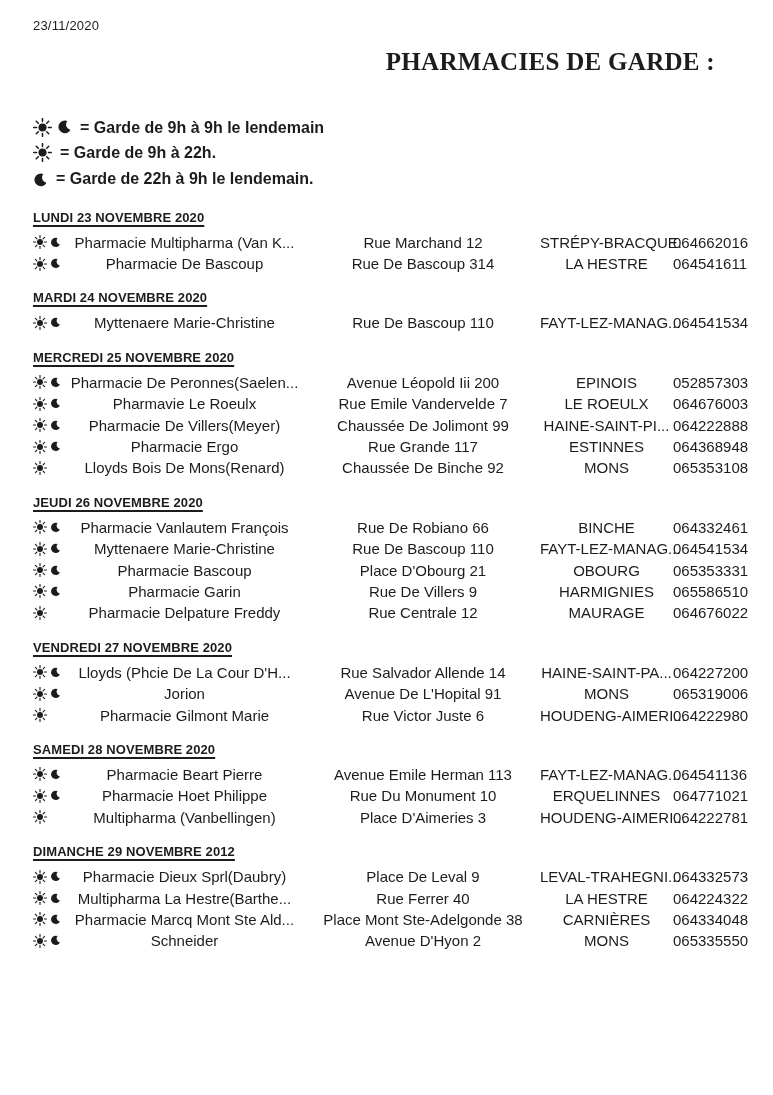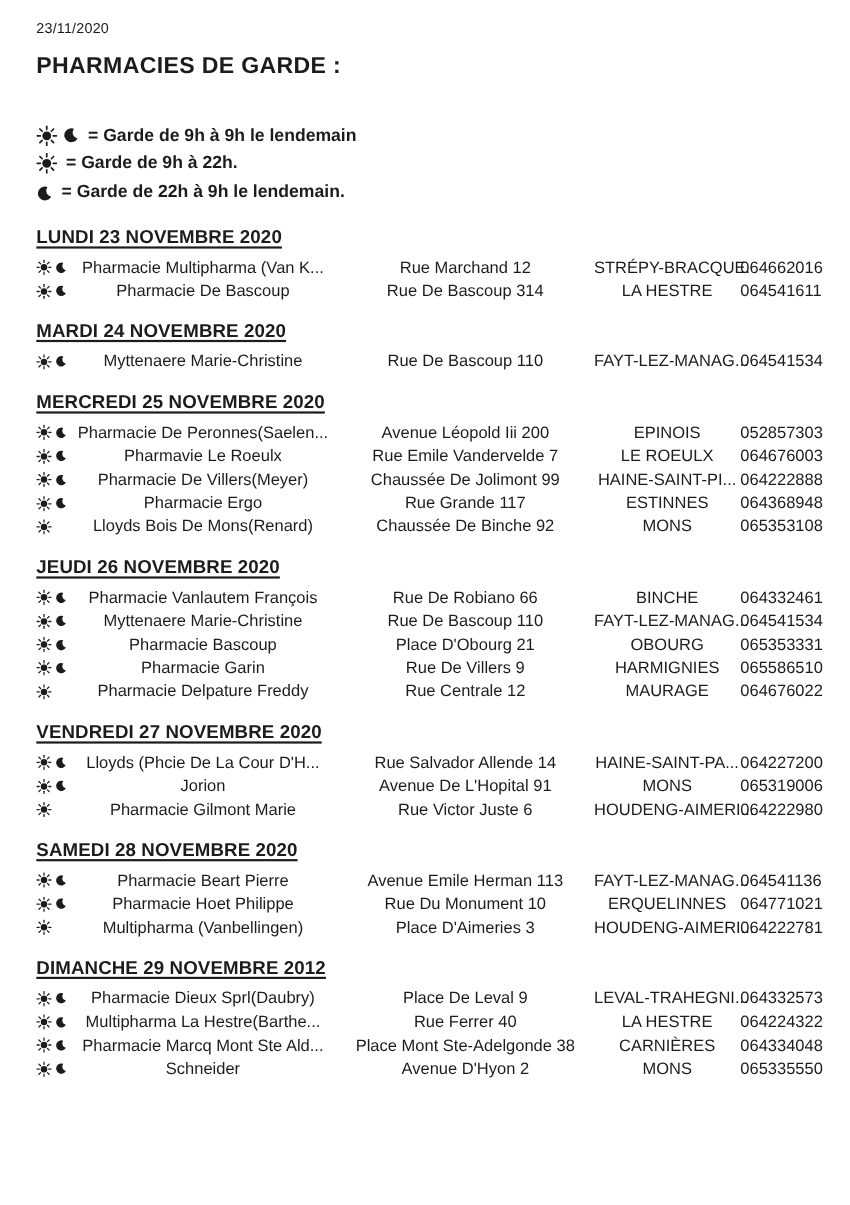--- a/index.html
+++ b/index.html
@@ -18,25 +18,26 @@
     box-sizing: border-box;
     width: 773px;
     height: 1095px;
     padding: 18px 28px 0 33px;
   }
   .date-stamp {
     font-size: 13px;
     letter-spacing: 0.2px;
   }
   .title {
-    font-size: 21px;
+    font-size: 25px;
     font-weight: bold;
-    text-align: left;
+    text-align: right;
     margin: 15px 30px 0 0;
     letter-spacing: 0.3px;
+    font-family: Liberation Serif, serif;
   }
   .legend {
     margin-top: 35px;
   }
   .legend-row {
     display: flex;
     align-items: flex-end;
     height: 25.5px;
     font-weight: bold;
     font-size: 16px;
@@ -46,21 +47,21 @@
     align-items: center;
     gap: 5px;
     margin-right: 8px;
   }
   .legend-row svg.icon.sun  { width: 19px; height: 19px; }
   .legend-row svg.icon.moon { width: 15px; height: 16px; }
 
   #sections { margin-top: 22px; }
   .section { margin-top: 16px; }
   .section-header {
-    font-size: 17px;
+    font-size: 13px;
     font-weight: bold;
     margin: 0 0 7px 0;
     letter-spacing: 0.1px;
     text-decoration: underline;
     text-decoration-thickness: 1.6px;
     text-underline-offset: 3px;
   }
   .row {
     display: grid;
     grid-template-columns: 30px 243px 234px 133px 1fr;

